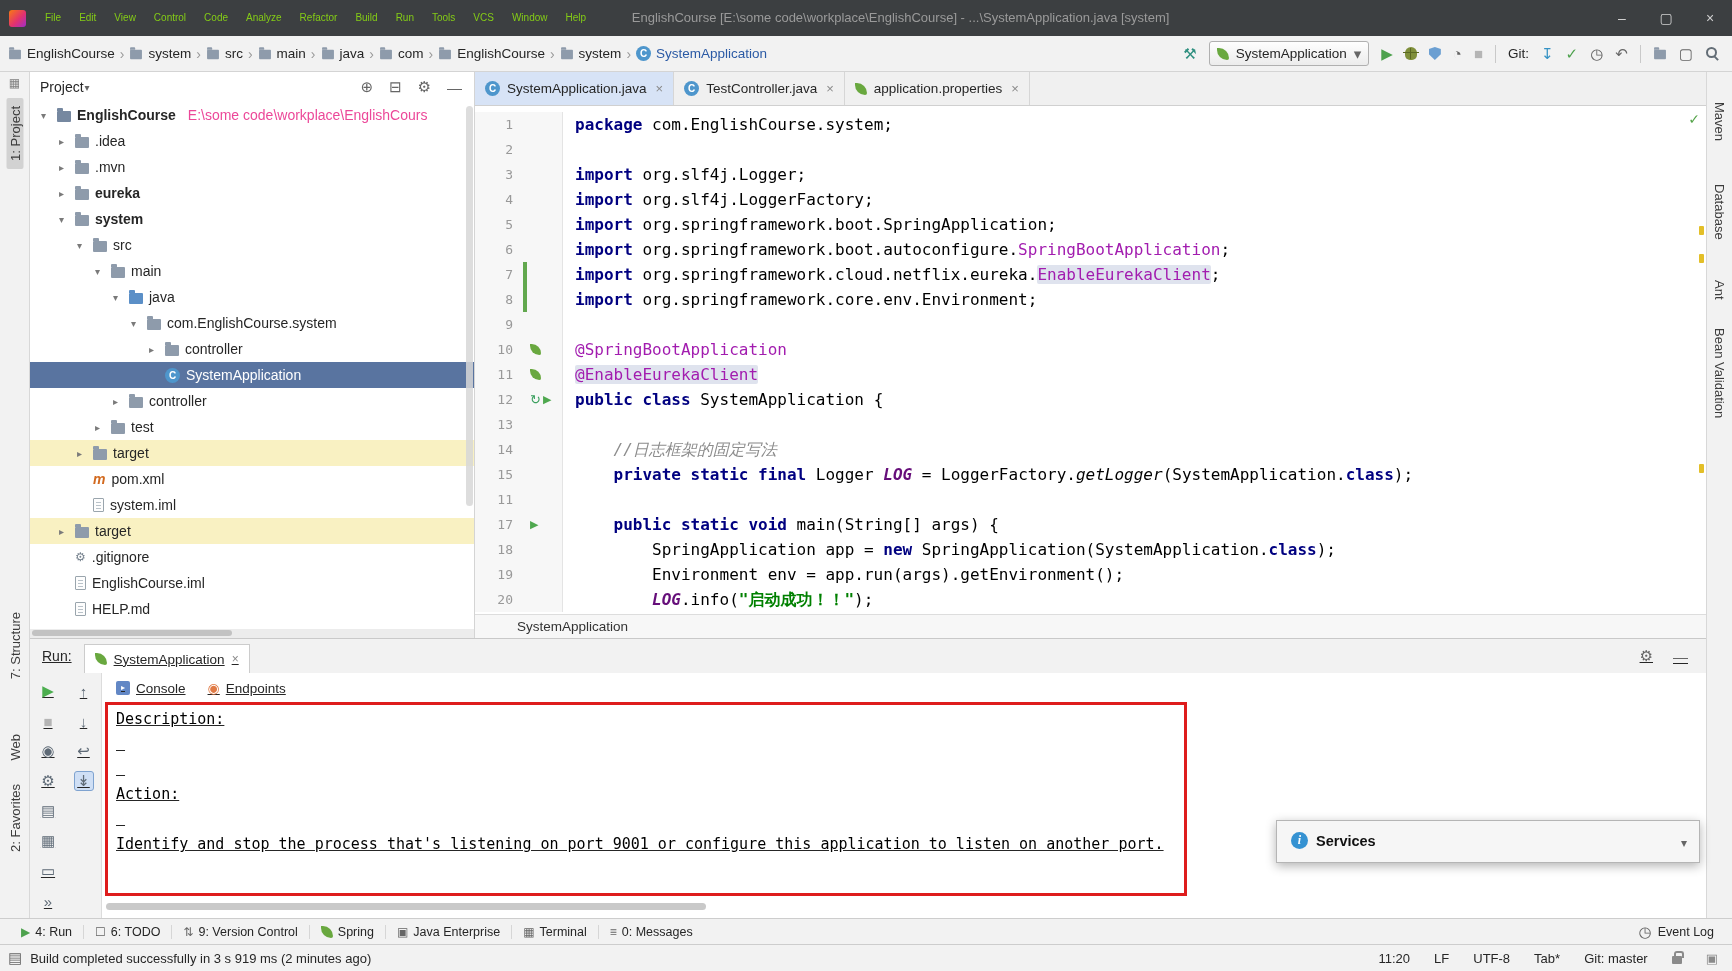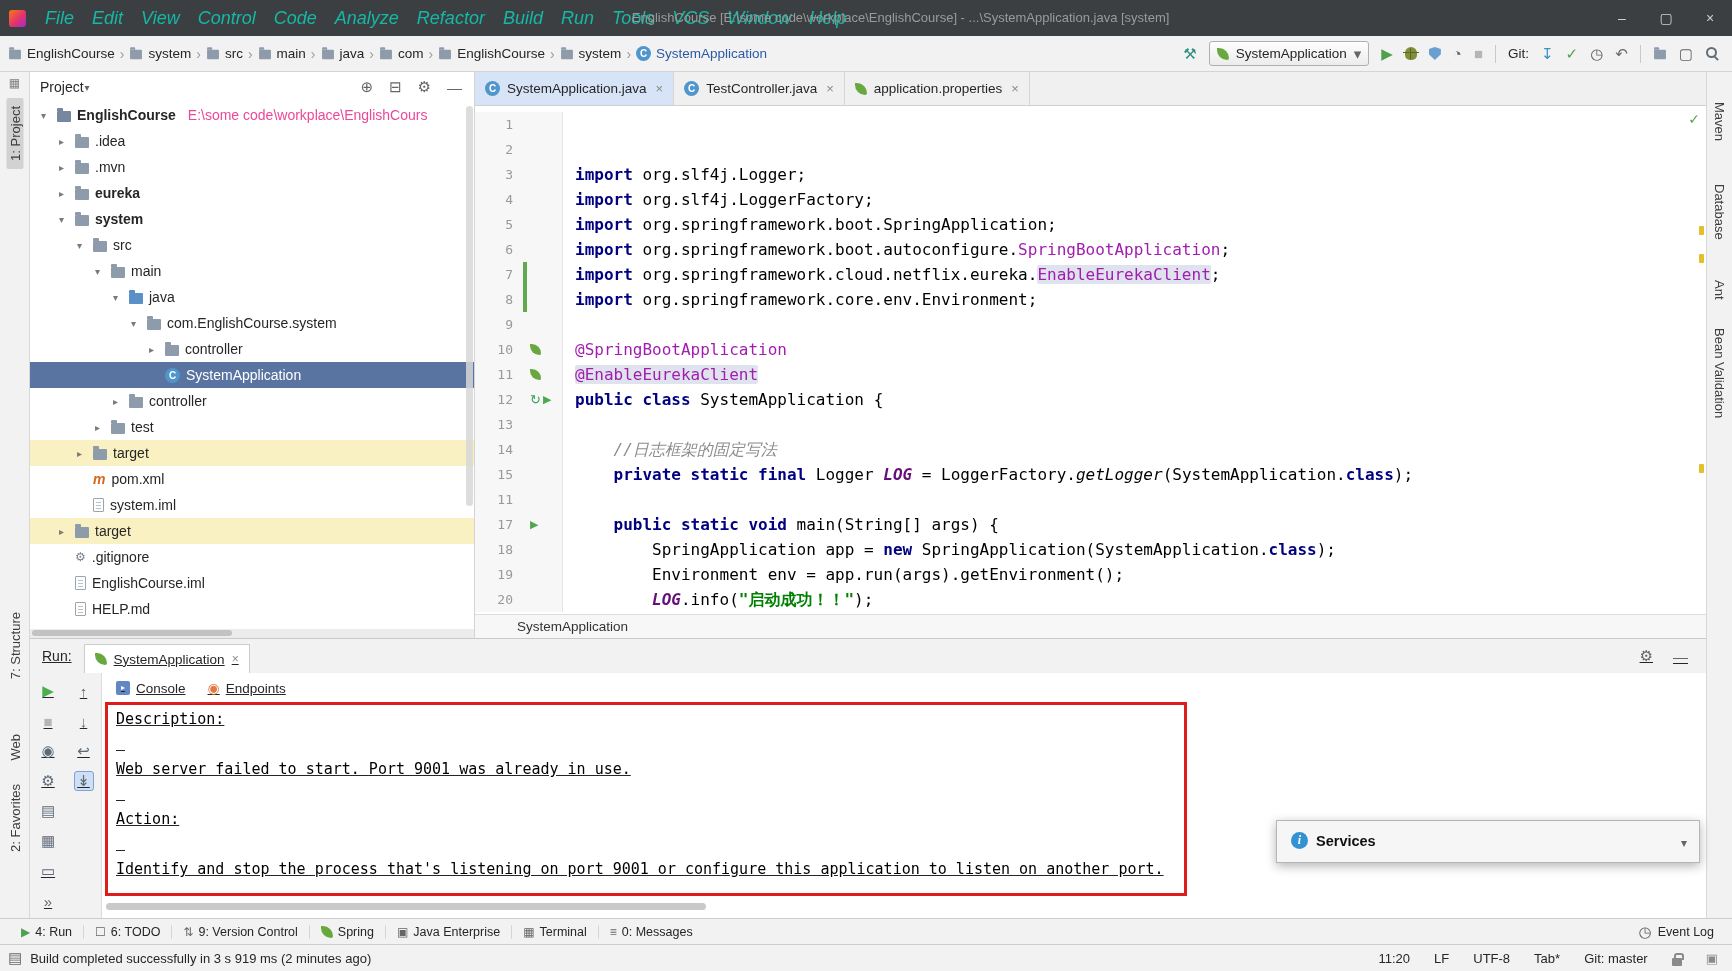--- a/index.html
+++ b/index.html
@@ -5,21 +5,21 @@
   * { box-sizing: border-box; margin: 0; padding: 0; }
   html,body { width:1732px; height:971px; overflow:hidden; }
   body { font-family:"Liberation Sans", sans-serif; font-size:14px; background:#fff; color:#262626; }
   .app { width:1732px; height:971px; display:flex; flex-direction:column; position:relative; overflow:hidden; background:#fff; }
 
   
   .titlebar { height:36px; flex:none; background:#3c3f41; display:flex; align-items:center; position:relative; }
   .logo { width:17px; height:17px; border-radius:3px; margin:0 10px 0 9px; flex:none;
           background:linear-gradient(135deg,#f97a12,#e3326e 55%,#9f2ec9); }
   .menubar { display:flex; }
-  .mi { padding:0 9px; font-size:18px; line-height:36px; color:#14b8a6; cursor:default;font-style:italic; }
+  .mi { padding:0 9px; font-size:10px; line-height:36px; color:#84cc16; cursor:default; }
   .wtitle { position:absolute; left:52%; transform:translateX(-50%); line-height:36px; color:#9a9a9a; font-size:13px; white-space:nowrap; }
   .wctrl { margin-left:auto; display:flex; }
   .wbtn { width:44px; text-align:center; line-height:36px; font-size:14px; color:#d0d0d0; }
 
   
   .toolbar { height:36px; flex:none; display:flex; align-items:center; background:#f2f2f2; border-bottom:1px solid #d4d4d4; padding:0 8px; }
   .bc { display:flex; align-items:center; white-space:nowrap; }
   .bc-item { display:flex; align-items:center; gap:5px; font-size:13.5px; color:#262626; }
   .bc-item.last > span:last-child { color:#2b5aa5; }
   .bc-sep { color:#9a9a9a; margin:0 5px; font-size:14px; }
@@ -142,21 +142,21 @@
   .redbox { position:absolute; left:3px; top:29px; width:1082px; height:194px; border:3px solid #de1c1c; z-index:6; pointer-events:none; }
   .con-hscroll { position:absolute; left:4px; bottom:8px; width:600px; height:7px; background:#c9c9c9; border-radius:4px; }
 
   
   .twbar { height:26px; flex:none; display:flex; align-items:center; background:#f2f2f2; border-top:1px solid #cdcdcd; padding:0 10px; font-size:12.5px; }
   .twitem { display:flex; align-items:center; gap:5px; padding:0 11px; cursor:default; }
   .twitem .ic { font-size:12px; }
   .twsep { width:1px; height:14px; background:#d6d6d6; }
   .tweventlog { margin-left:auto; display:flex; gap:6px; align-items:center; padding-right:8px; }
   .statusbar { height:27px; flex:none; display:flex; align-items:center; gap:8px; background:#f2f2f2; border-top:1px solid #cdcdcd; padding:0 14px 0 8px; font-size:13px; }
-  .sright { margin-left:auto; display:flex; align-items:flex-end; gap:24px; }
+  .sright { margin-left:auto; display:flex; align-items:flex-start; gap:24px; }
   .sitem { cursor:default; }
 
   
   .notif { position:absolute; left:1276px; top:820px; width:424px; background:#f6f6f6; border:1px solid #b5b5b5; box-shadow:0 3px 10px rgba(0,0,0,.3); padding:11px 36px 13px 14px; z-index:20; }
   .ntitle { display:flex; align-items:center; gap:8px; font-weight:bold; font-size:14.5px; color:#111; }
   .nmsg { margin:5px 0 0 25px; font-size:14px; color:#1a1a1a; max-width:300px; line-height:1.3; }
   .nchev { position:absolute; right:12px; bottom:12px; color:#666; font-size:12px; }
 </style>
 </head>
 <body>
@@ -407,20 +407,21 @@
                 <span>application.properties</span>
                 <span class="x ic">×</span>
               </div>
             </div>
           <div class="codewrap">
             <div>
                 <div class="crow">
                   <span class="ln">1</span>
                   <span class="chg"></span>
                   <span class="gi"></span>
+                  <span class="ct"><span class="kw">package</span><span> com.EnglishCourse.system;</span></span>
                 </div>
                 <div class="crow">
                   <span class="ln">2</span>
                   <span class="chg"></span>
                   <span class="gi"></span>
                   <span class="ct">&nbsp;</span>
                 </div>
                 <div class="crow">
                   <span class="ln">3</span>
                   <span class="chg"></span>
@@ -585,21 +586,20 @@
                   <span>Console</span>
                 </span>
                 <span class="contab">
                   <span class="ic ic-endpoints">◉</span>
                   <span>Endpoints</span>
                 </span>
               </div>
             <div class="console">
                 <div class="conline">Description:</div>
                 <div class="conline">&nbsp;</div>
-                <div class="conline">Web server failed to start. Port 9001 was already in use.</div>
                 <div class="conline">&nbsp;</div>
                 <div class="conline">Action:</div>
                 <div class="conline">&nbsp;</div>
                 <div class="conline">Identify and stop the process that's listening on port 9001 or configure this application to listen on another port.</div>
               </div>
             <div class="redbox"></div>
             <div class="con-hscroll"></div>
           </div>
         </div>
       </div>

